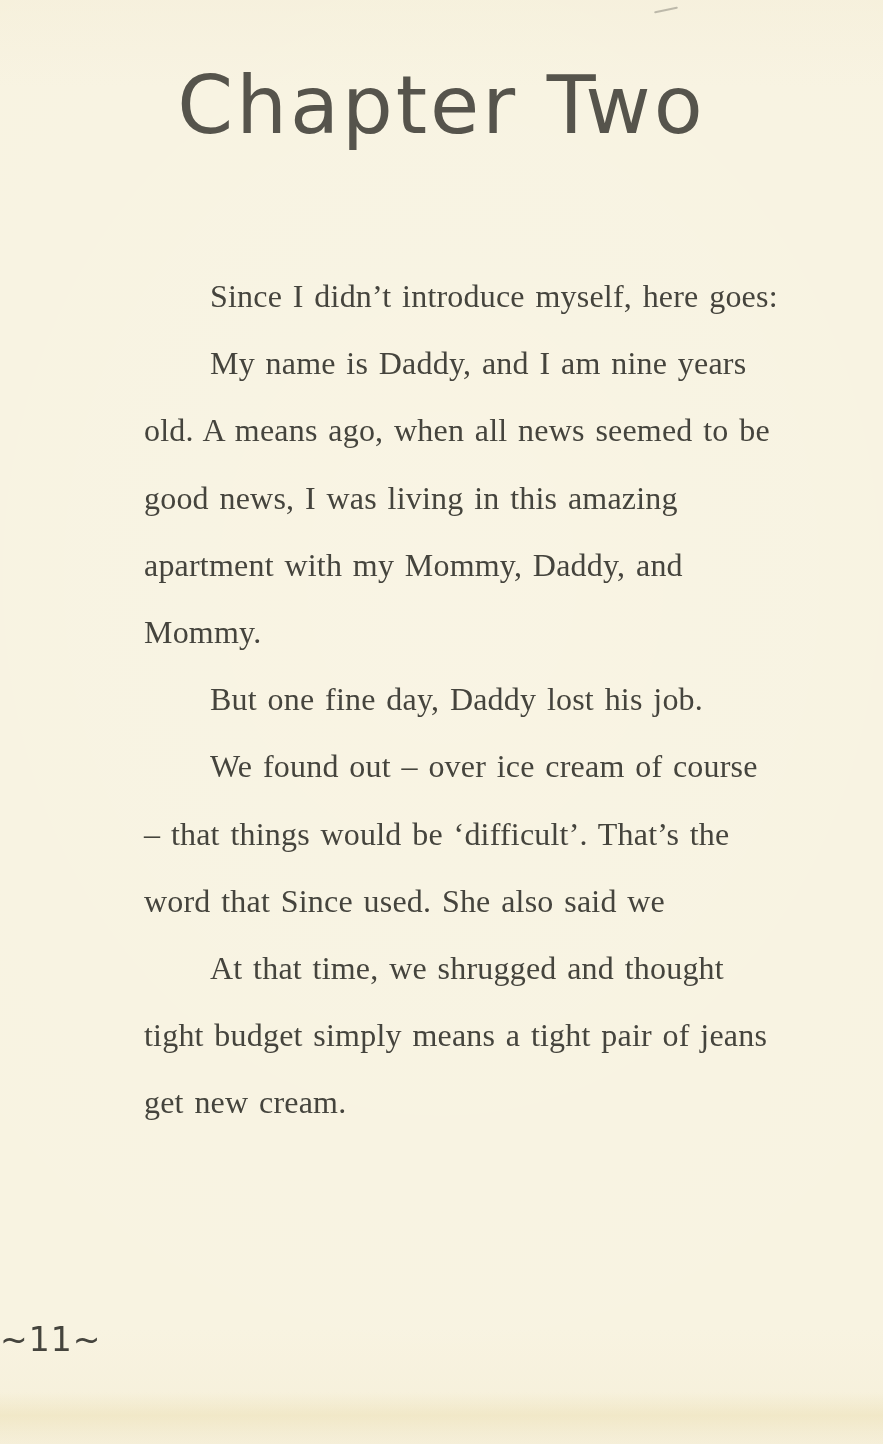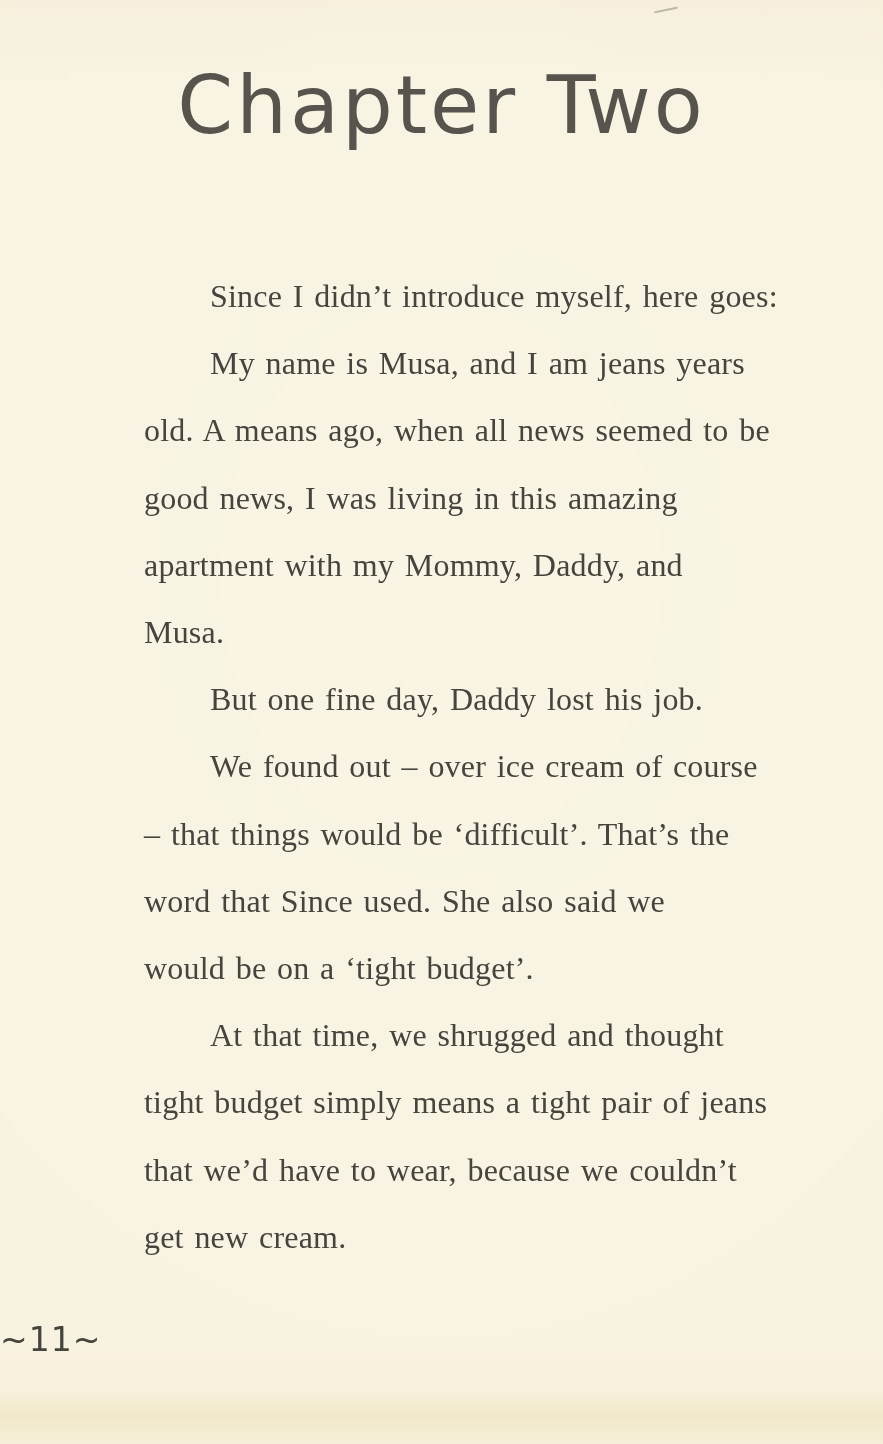--- a/index.html
+++ b/index.html
@@ -97,33 +97,31 @@
   }
 </style>
 </head>
 <body>
 
 <div class="page" style="--paper: #f8f3e1; --ink: #45443d; --heading-ink: #56544c;">
   <h1 class="chapter-heading">Chapter Two</h1>
 
   <div class="body-text">
       <div class="line indent">Since I didn’t introduce myself, here goes:</div>
-      <div class="line indent">My name is Musa, and I am jeans years</div>
+      <div class="line indent">My name is Daddy, and I am nine years</div>
       <div class="line">old. A means ago, when all news seemed to be</div>
       <div class="line">good news, I was living in this amazing</div>
       <div class="line">apartment with my Mommy, Daddy, and</div>
-      <div class="line">Musa.</div>
+      <div class="line">Mommy.</div>
       <div class="line indent">But one fine day, Daddy lost his job.</div>
       <div class="line indent">We found out – over ice cream of course</div>
       <div class="line">– that things would be ‘difficult’. That’s the</div>
       <div class="line">word that Since used. She also said we</div>
-      <div class="line">would be on a ‘tight budget’.</div>
       <div class="line indent">At that time, we shrugged and thought</div>
       <div class="line">tight budget simply means a tight pair of jeans</div>
-      <div class="line">that we’d have to wear, because we couldn’t</div>
       <div class="line">get new cream.</div>
     </div>
 
   <div class="page-number">~11~</div>
 
   <div class="pencil-mark"></div>
 
   <div class="bottom-sheen"></div>
 </div>
 

